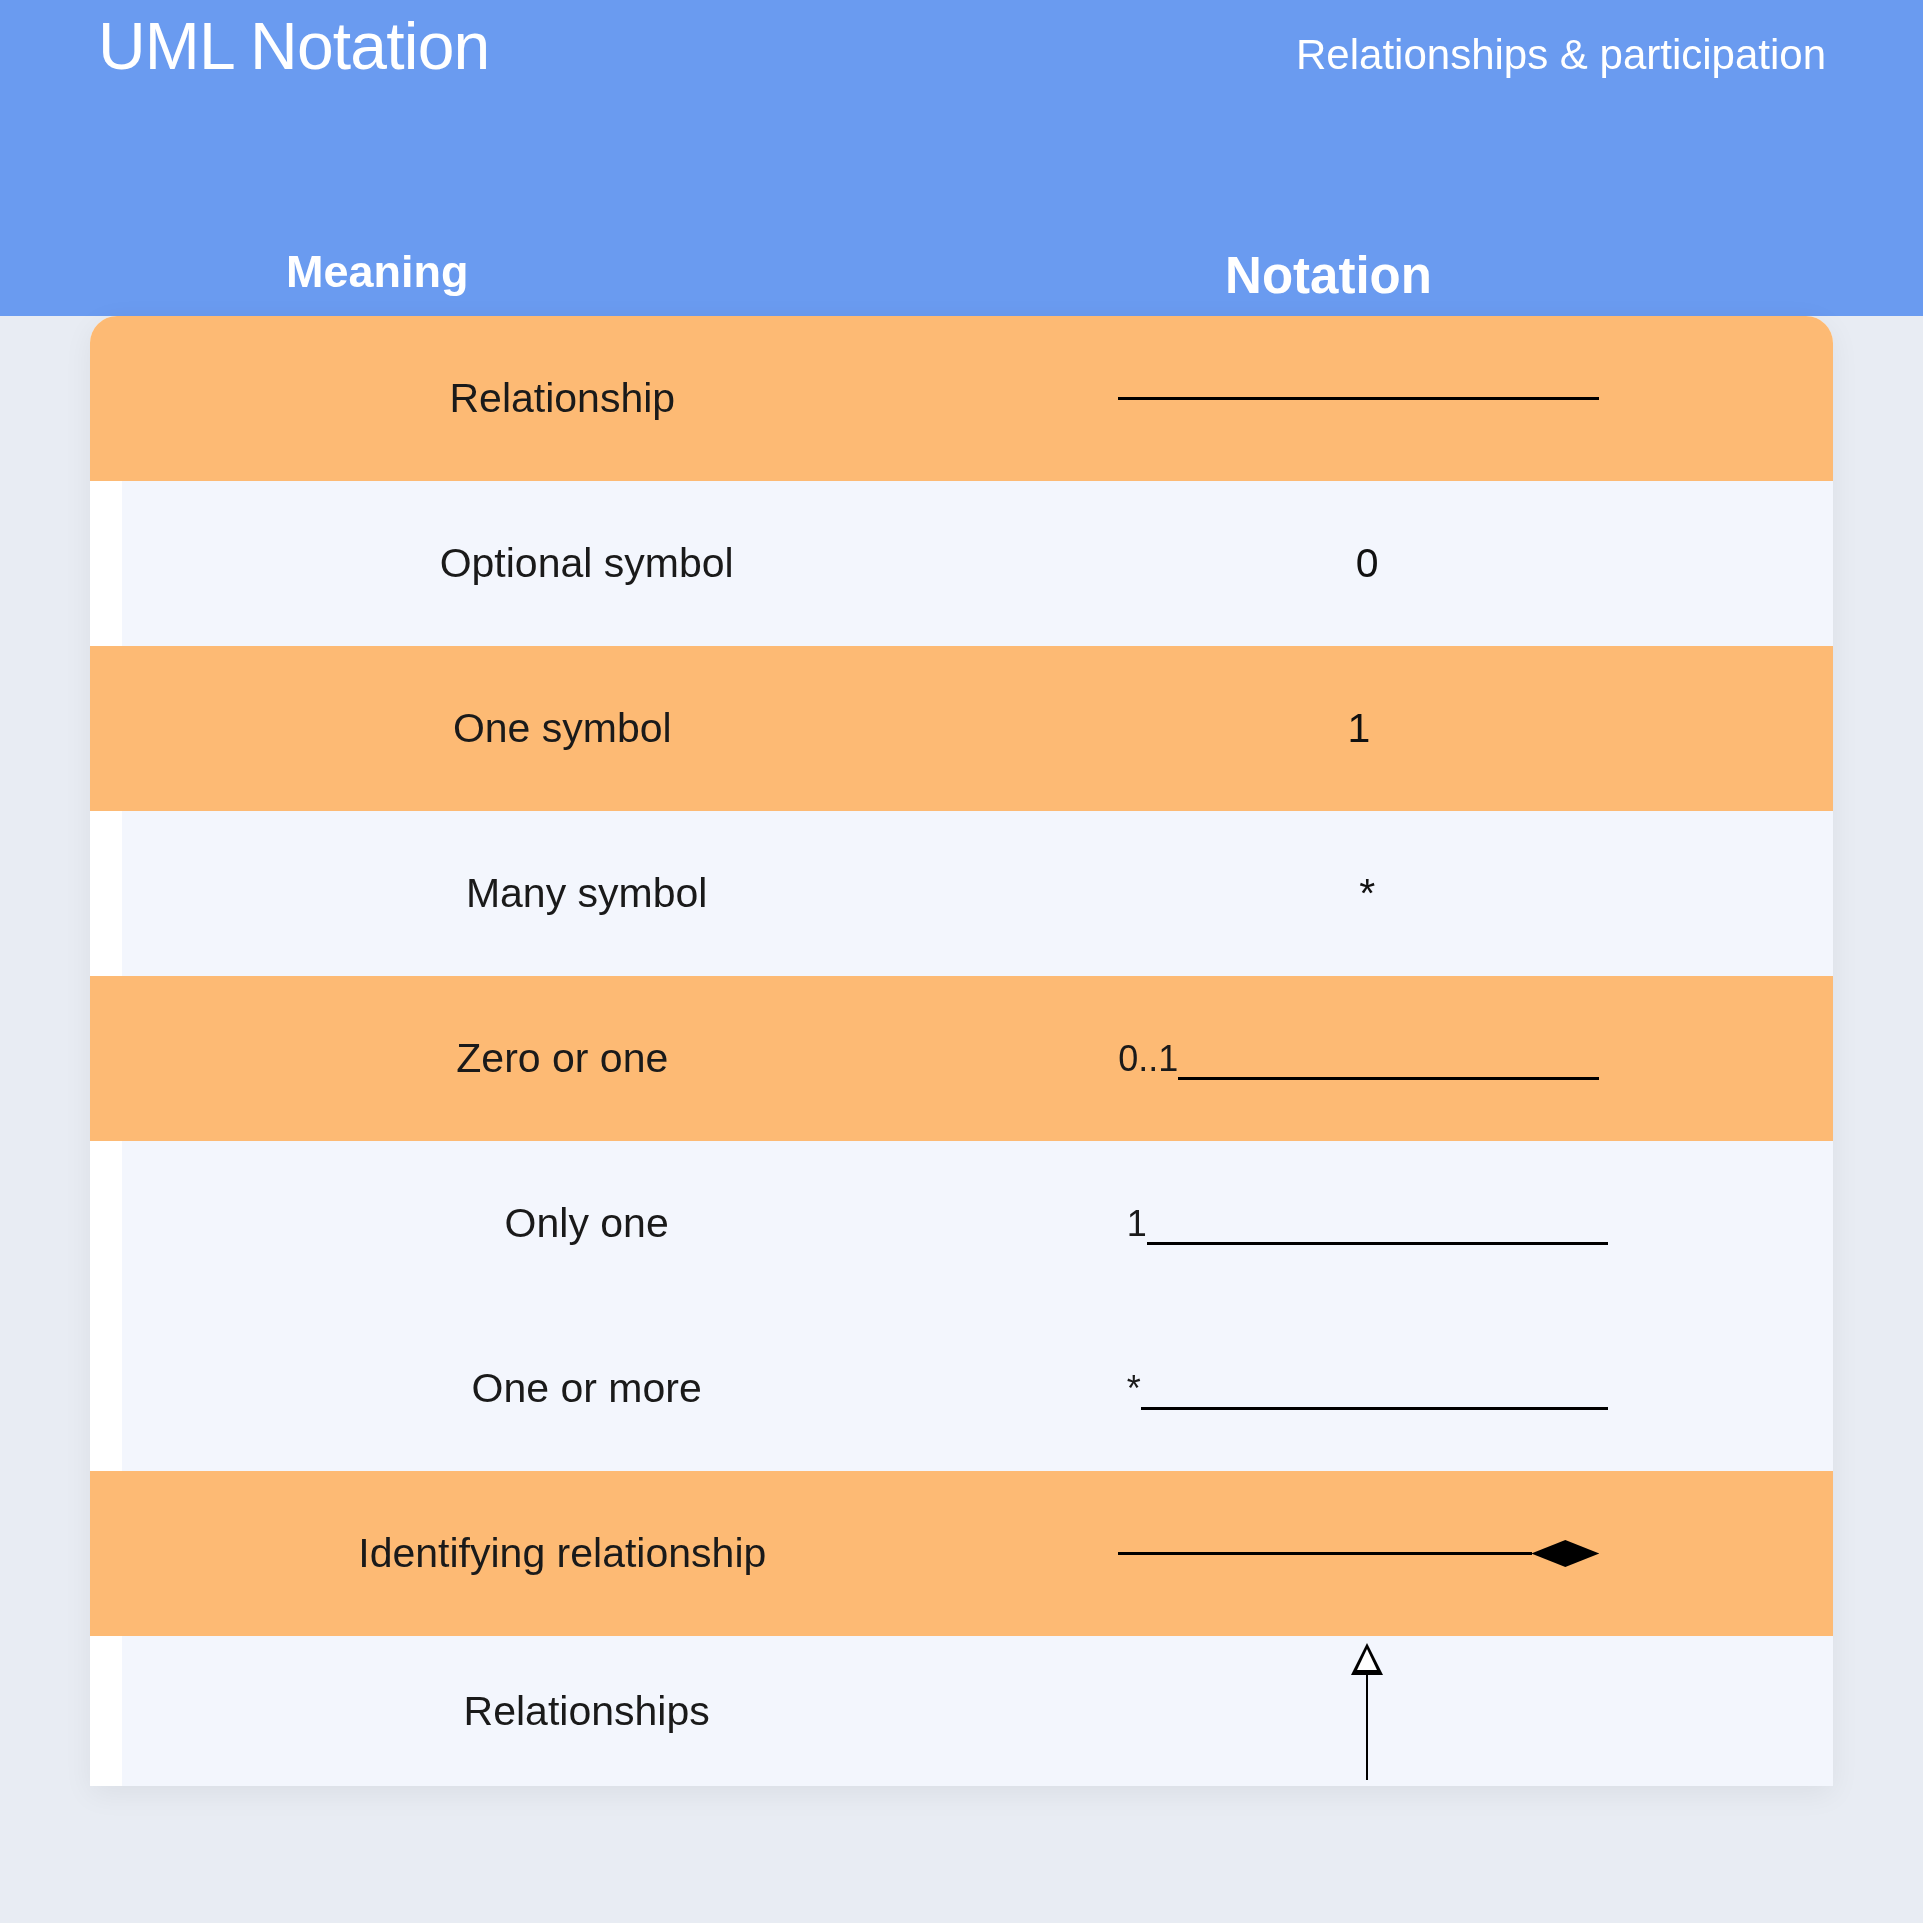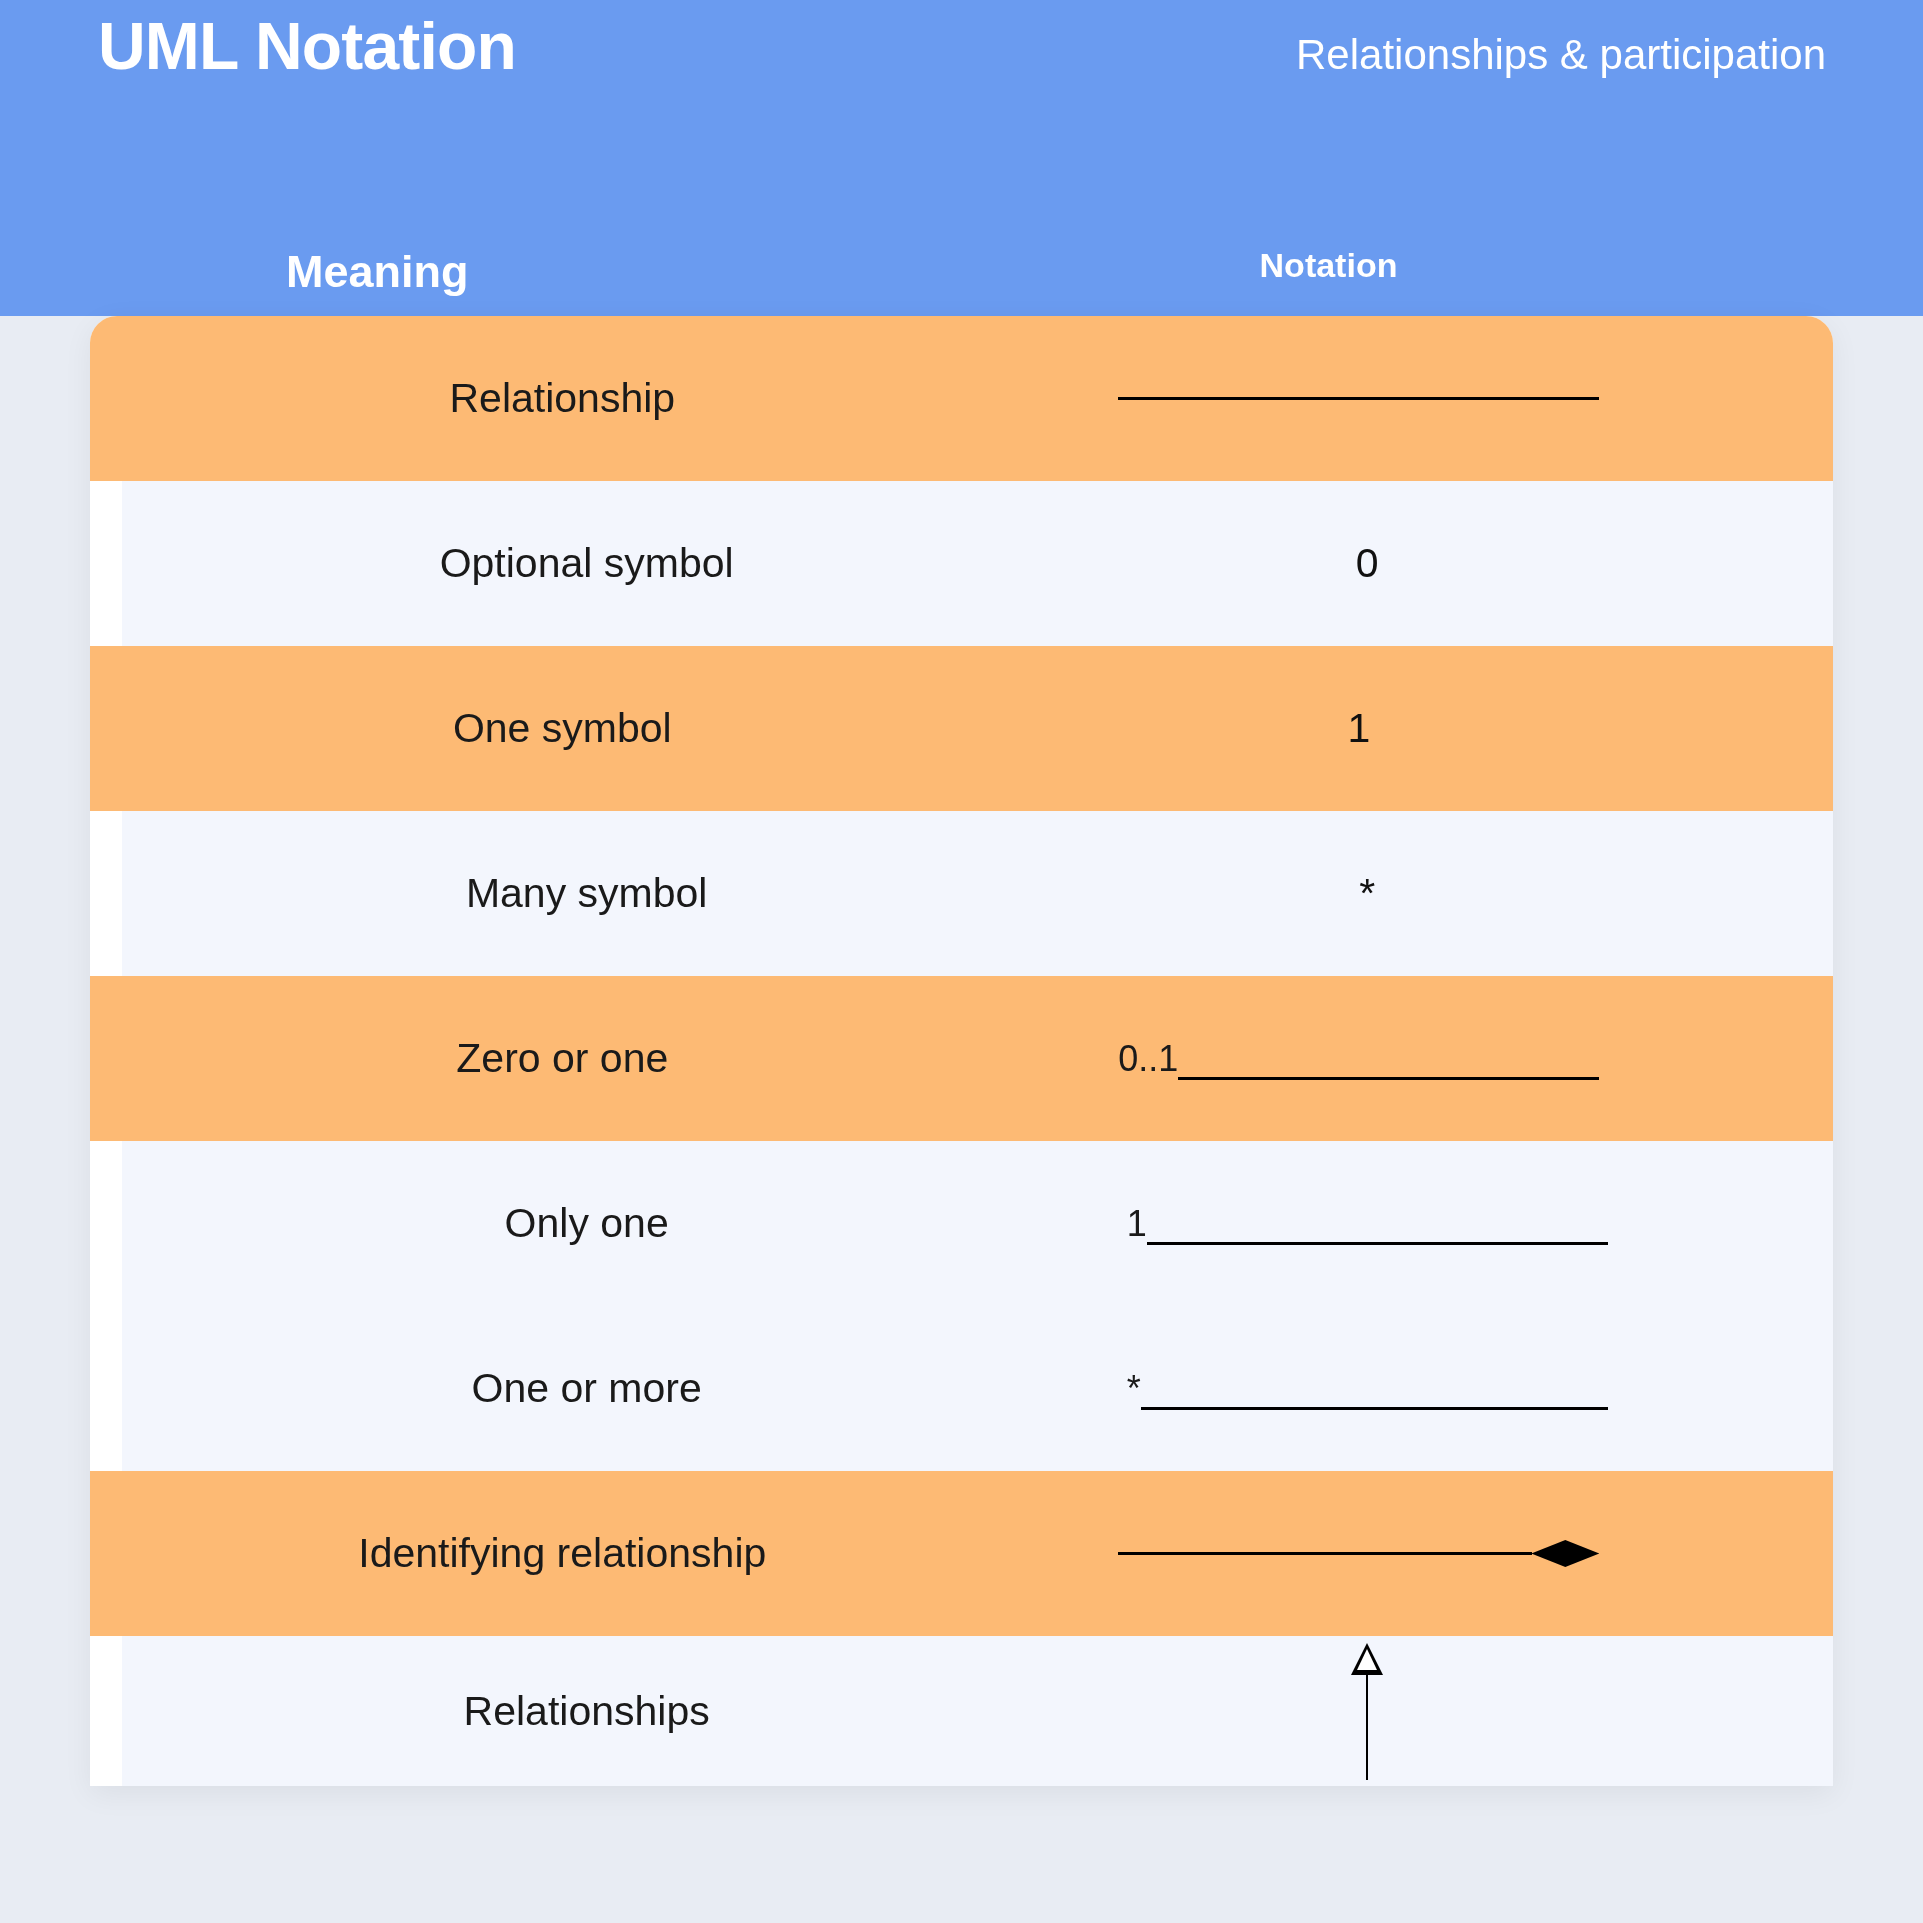--- a/index.html
+++ b/index.html
@@ -21,21 +21,21 @@
     flex-direction: column;
   }
   .header-top {
     display: flex;
     justify-content: space-between;
     align-items: baseline;
     padding-top: 7.5px;
   }
   .title {
     font-size: 66px;
-    font-weight: 700;
+    font-weight: 400;
     letter-spacing: -0.8px;
   }
   .subtitle {
     font-size: 42px;
     font-weight: 400;
   }
   .col-headers {
     display: flex;
     margin-top: 162px;
     padding: 0 150px 0 188px;
@@ -43,21 +43,21 @@
   .col-headers .col-l {
     width: 50%;
     text-align: left;
     font-size: 45px;
     font-weight: 700;
     color: #ffffff;
   }
   .col-headers .col-r {
     width: 50%;
     text-align: center;
-    font-size: 34px;
+    font-size: 51px;
     font-weight: 700;
     color: #ffffff;
   }
   .card {
     position: absolute;
     top: 316px;
     left: 90px;
     right: 90px;
     background: #ffffff;
     border-radius: 27px 27px 0 0;

